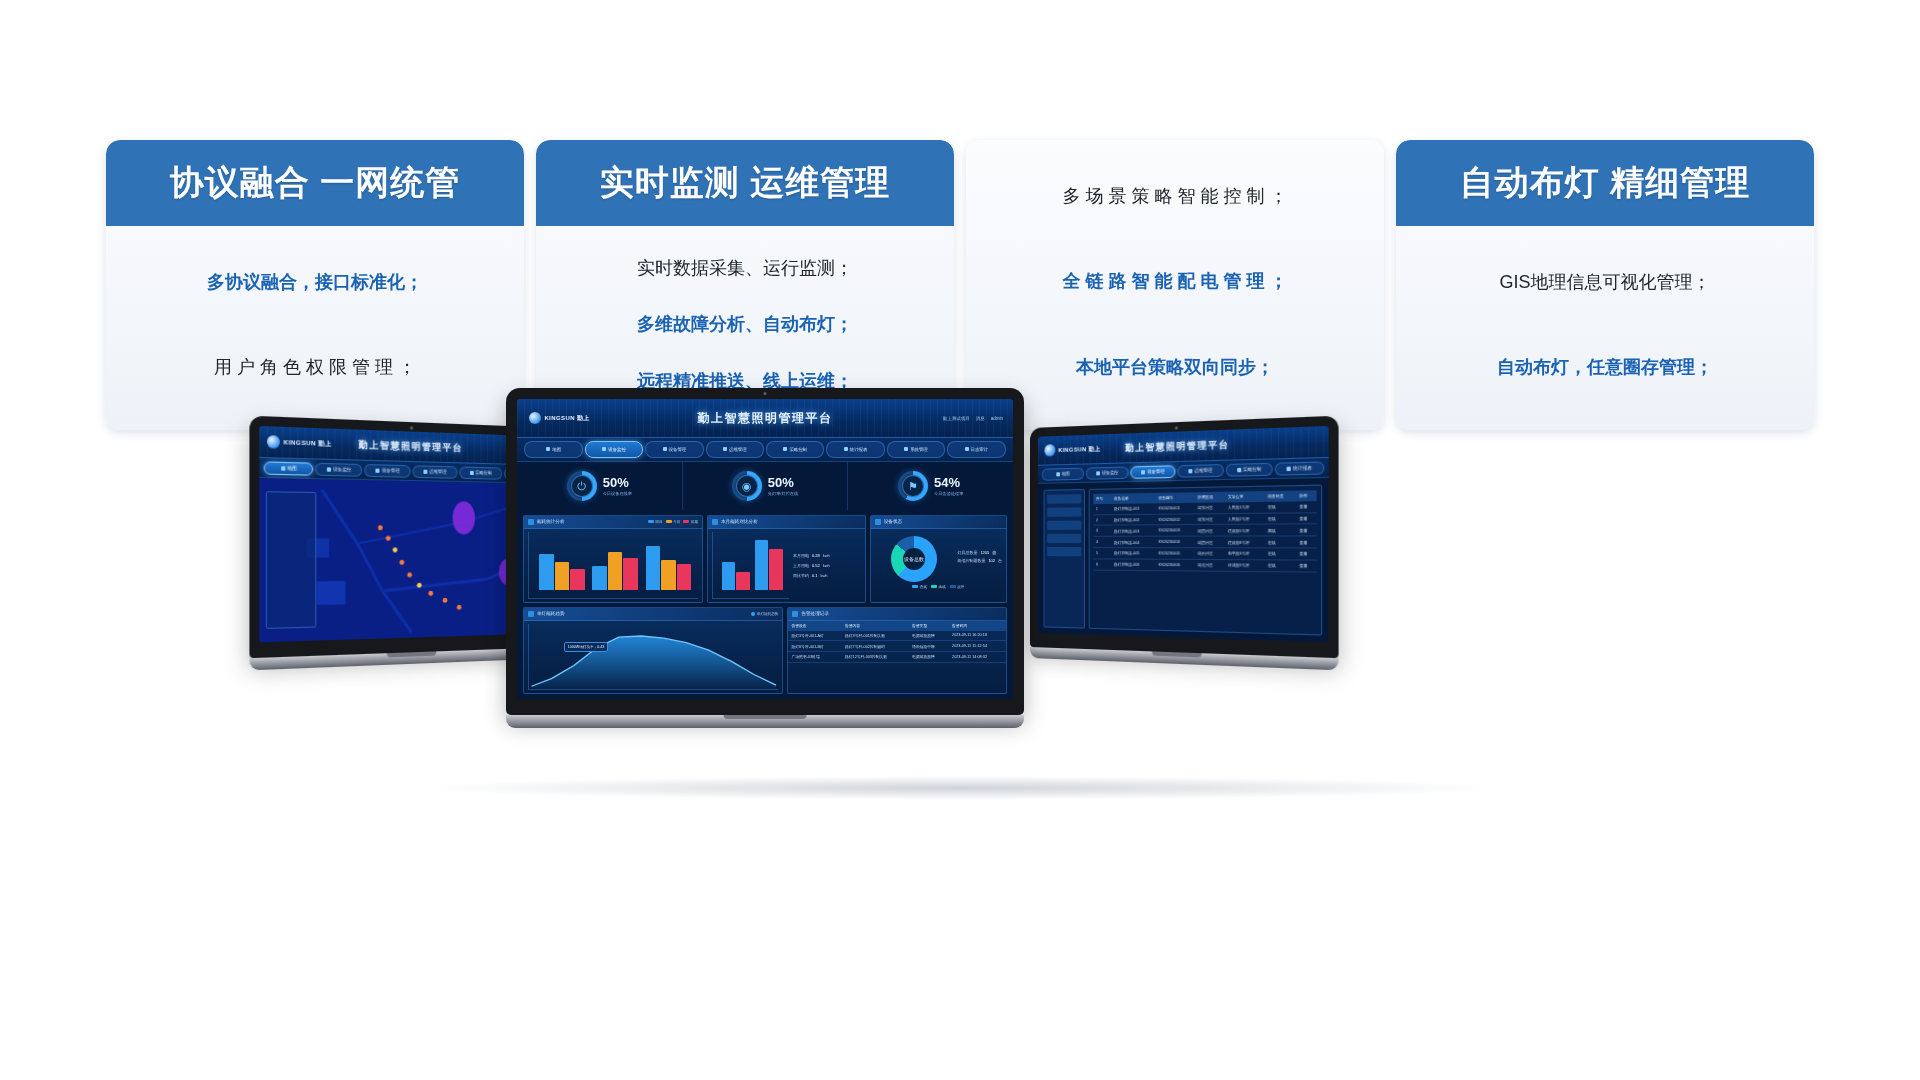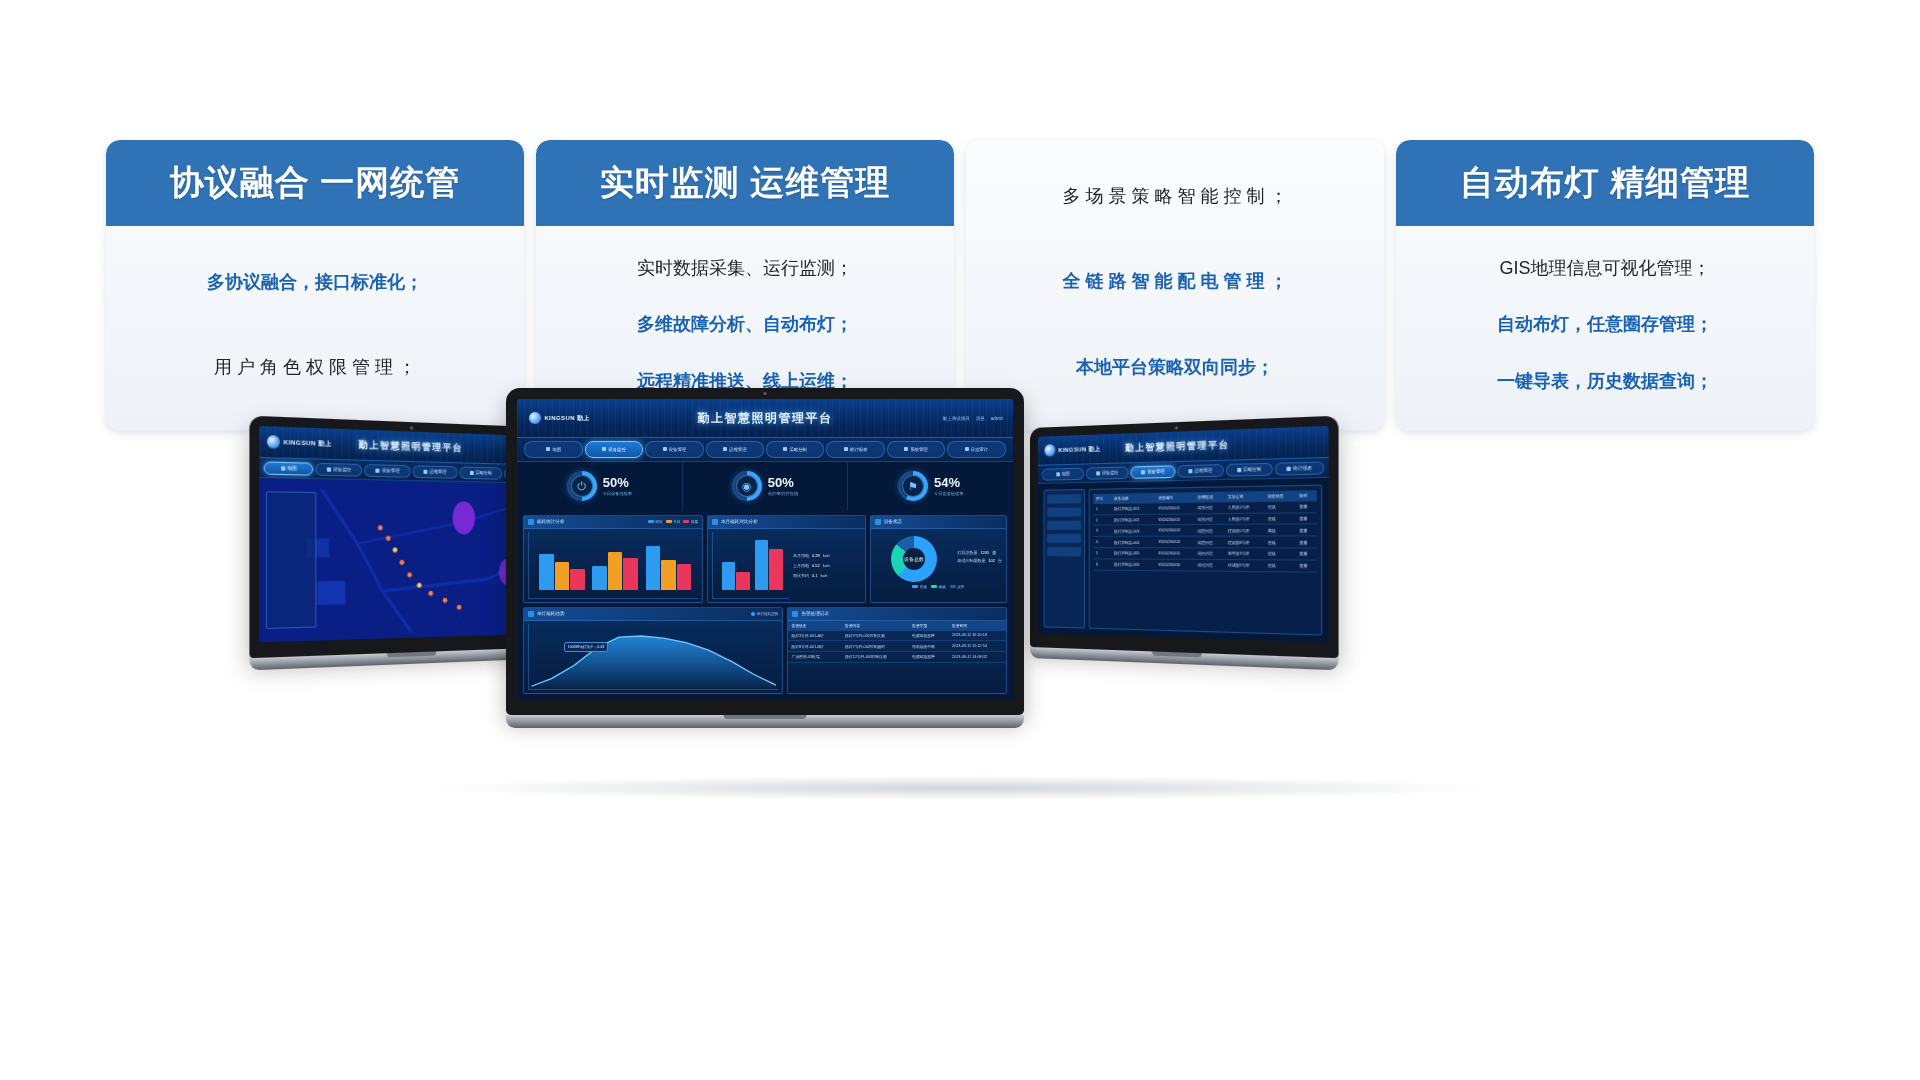--- a/index.html
+++ b/index.html
@@ -177,21 +177,20 @@
       </div>
     </div>
 
     <div class="card">
       <div class="card-head">
         <div class="card-head-text">自动布灯 精细管理</div>
       </div>
       <div class="card-body">
         <div class="line dark">GIS地理信息可视化管理；</div>
         <div class="line blue">自动布灯，任意圈存管理；</div>
-        <div class="line blue">一键导表，历史数据查询；</div>
       </div>
     </div>
 
   </div>
 
   <div class="laptops">
     <div class="shadow-floor"></div>
 
     <div class="laptop left">
       <div class="lid" style="width:310px;">

